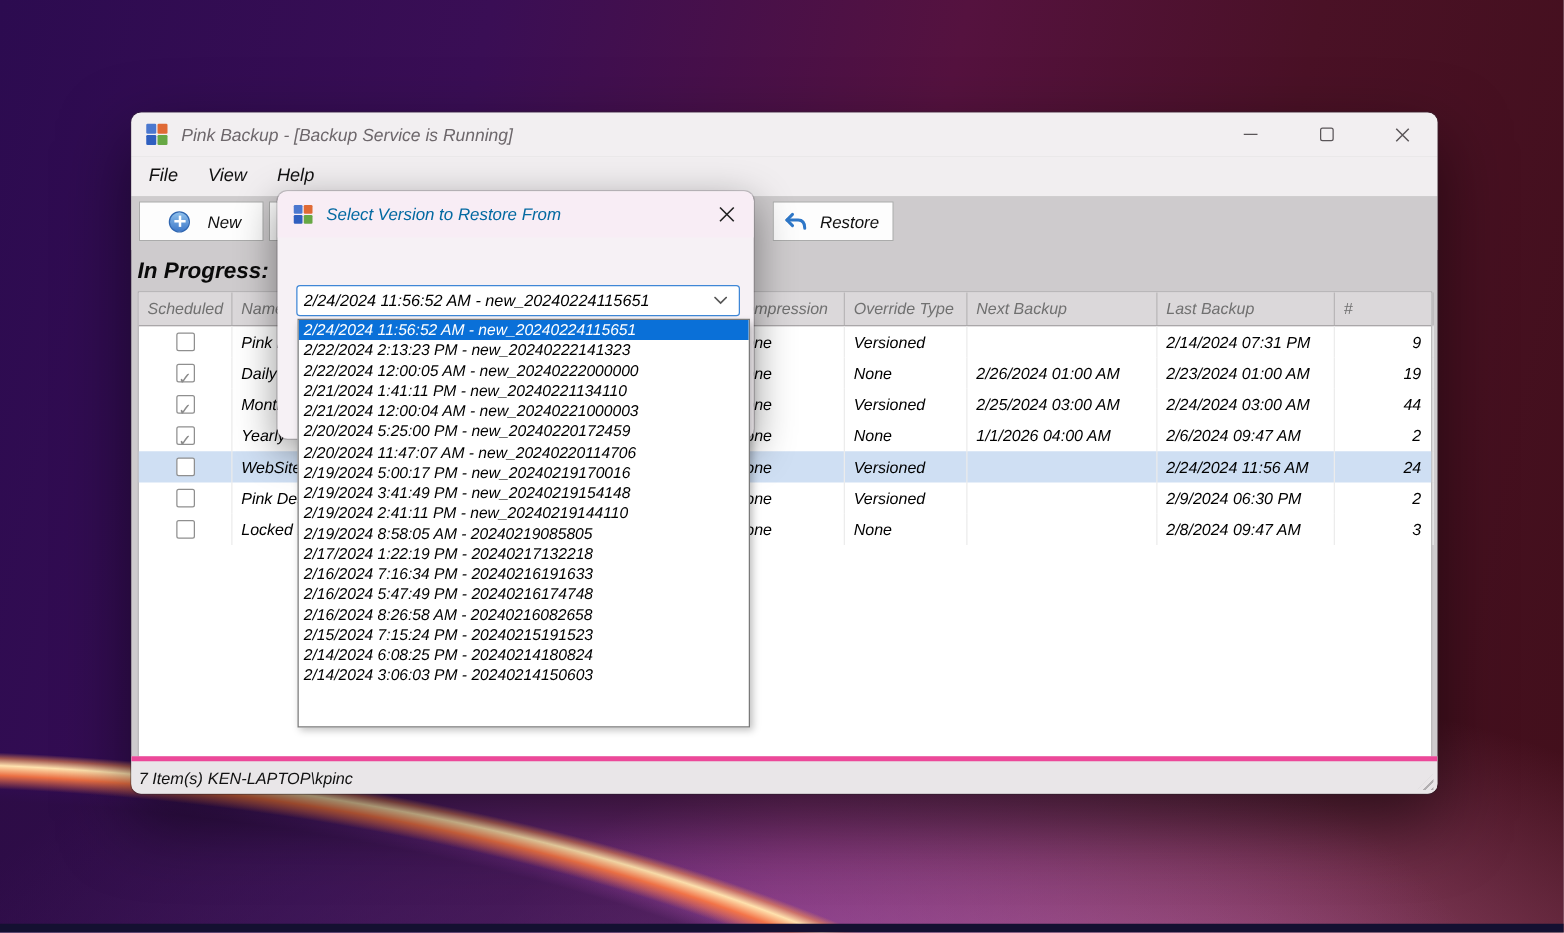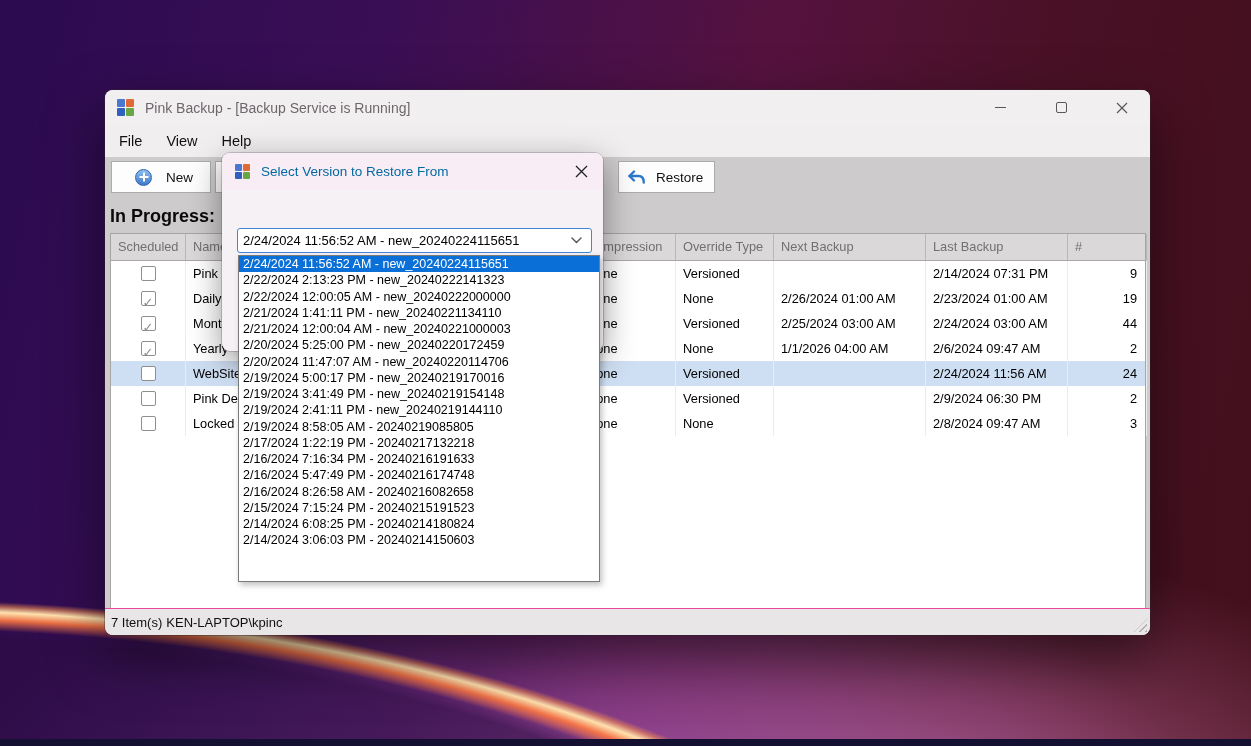--- a/index.html
+++ b/index.html
@@ -13,20 +13,21 @@
       radial-gradient(ellipse 820px 430px at 74% 114%, rgba(242,140,200,0.6), rgba(0,0,0,0) 70%),
       linear-gradient(102deg,#2c0b50 0%,#3a0e55 28%,#55123f 55%,#4a1126 75%,#420f1b 100%);
   }
   .bottom-strip{position:absolute;left:0;bottom:0;width:100%;height:7px;background:#141031;}
 
   
   .window{
     position:absolute;left:105px;top:90px;width:1045px;height:545px;
     background:#cecbcd;border-radius:8px;overflow:hidden;
     box-shadow:0 22px 55px rgba(0,0,0,0.5), 0 0 0 1px rgba(60,50,60,0.35);
+    font-style:italic;
   }
   .titlebar{position:absolute;left:0;top:0;width:100%;height:35px;background:#f2eff1;display:flex;align-items:center;}
   .app-icon{width:18px;height:18px;margin-left:12px;display:grid;grid-template-columns:8px 8px;grid-template-rows:8px 8px;gap:1px;flex:0 0 auto;}
   .app-icon .tile{font-size:7px;font-weight:bold;color:#fff;display:flex;align-items:center;justify-content:center;border-radius:1px;line-height:1;}
   .app-icon .t0{background:#4b78cf;} .app-icon .t1{background:#e06a35;}
   .app-icon .t2{background:#2f5fbf;} .app-icon .t3{background:#67a844;}
   .win-title{margin-left:10px;font-size:14px;color:#6d676b;}
   .win-controls{position:absolute;right:18px;top:0;height:35px;display:flex;align-items:center;gap:41px;}
   .wc{width:20px;height:20px;display:flex;align-items:center;justify-content:center;cursor:default;}
   .min-glyph{width:11px;height:0;border-top:1.2px solid #5a5558;}
@@ -57,21 +58,21 @@
   .thead{height:26px;background:#dbd8da;border-bottom:1px solid #aaa7a9;}
   .th{font-size:12.8px;color:#707070;line-height:25px;padding-left:7px;border-right:1px solid #b9b6b8;overflow:hidden;white-space:nowrap;box-sizing:border-box;}
   .trow{height:25px;}
   .trow.selected{background:#cfdff3;}
   .td{font-size:12.8px;color:#000;line-height:25px;padding-left:7px;border-right:1px solid #ececec;overflow:hidden;white-space:nowrap;box-sizing:border-box;}
   .td.num{text-align:right;padding-right:9px;padding-left:0;}
   .td.cbx-cell{display:flex;align-items:center;justify-content:center;padding:0;}
   .cbx{width:15px;height:15px;background:#fff;border:1px solid #8f8f8f;border-radius:2px;position:relative;box-sizing:border-box;}
   .cbx.checked::after{content:"\2713";position:absolute;left:1px;top:-2px;font-size:13px;color:#8a8a8a;}
 
-  .statusbar{position:absolute;left:0;bottom:0;width:100%;height:26px;background:#e9e6e8;border-top:1px solid #ec4899;display:flex;align-items:center;font-size:13px;color:#111;}
+  .statusbar{position:absolute;left:0;bottom:0;width:100%;height:26px;background:#e9e6e8;border-top:4px solid #ec4899;display:flex;align-items:center;font-size:13px;color:#111;}
   .sb-count{margin-left:6px;}
   .sb-user{margin-left:4px;}
   .sb-version{margin-left:14px;margin-top:44px;}
   .grip{position:absolute;right:3px;bottom:3px;width:13px;height:13px;
     background:repeating-linear-gradient(135deg, rgba(0,0,0,0) 0 3px, #b2afb1 3px 4.6px);
     clip-path:polygon(100% 0,100% 100%,0 100%);}
 
   
   .dialog{position:absolute;left:117px;top:63px;width:381px;height:198px;border-radius:8px;overflow:hidden;
     background:#f6f1f5;box-shadow:0 10px 32px rgba(0,0,0,0.42), 0 0 0 1px rgba(90,80,90,0.25);z-index:20;}

